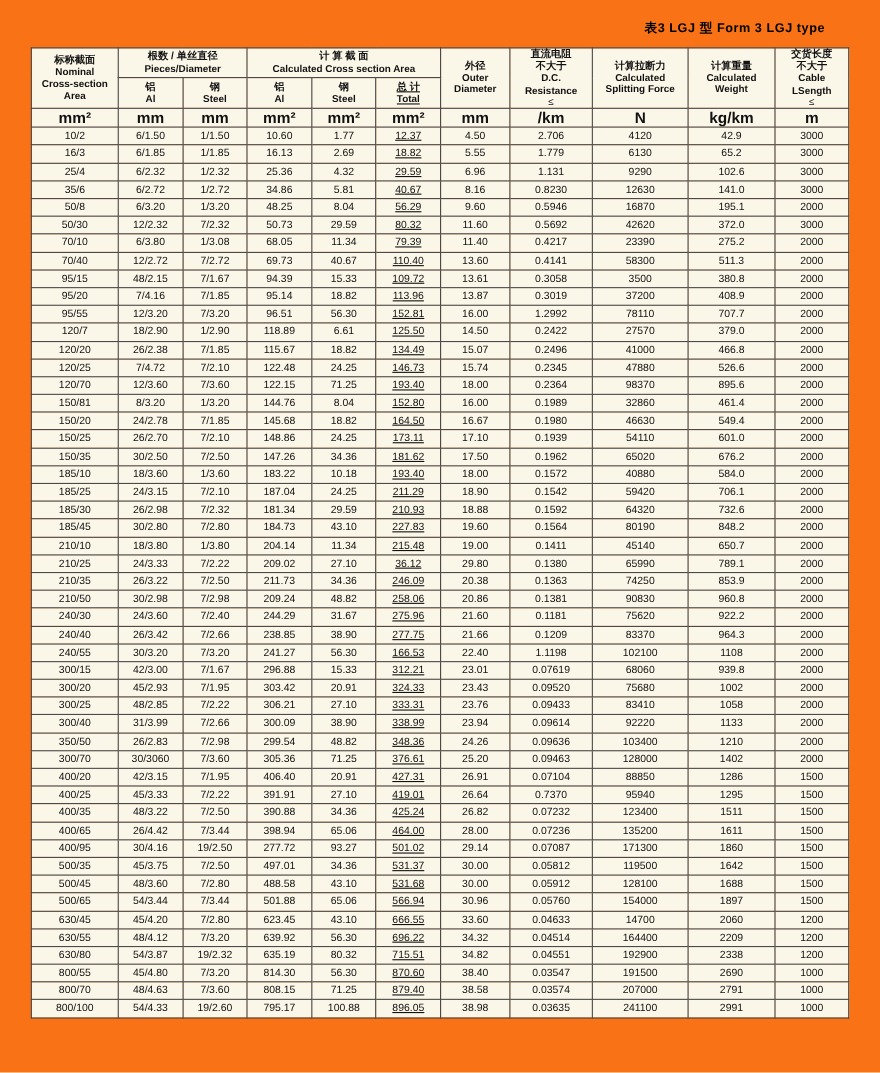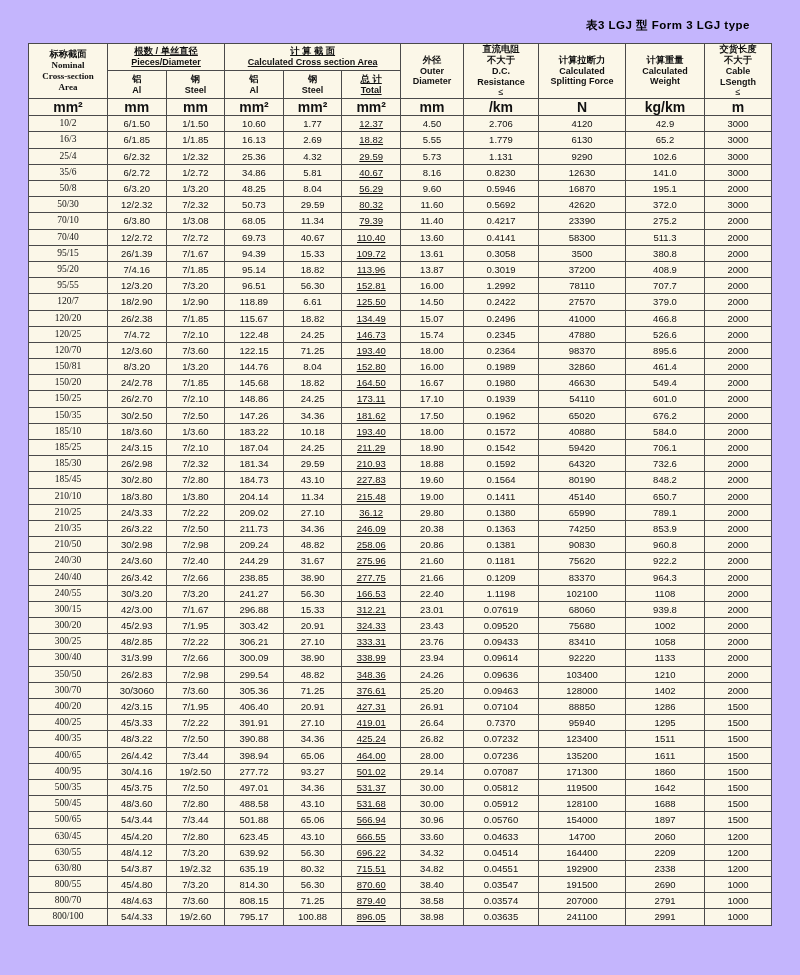--- a/index.html
+++ b/index.html
@@ -12,21 +12,21 @@
     height: 975px;
     font-family: "Liberation Sans", sans-serif;
     color: #111;
     position: relative;
   }
   .page {
     width: 800px;
     height: 975px;
     box-sizing: border-box;
     padding: 18px 22px 10px 22px;
-    background: #c4b5fd;
+    background: #f97316;
     position: relative;
   }
   .doc-title {
     text-align: right;
     font-size: 11.5px;
     font-weight: bold;
     letter-spacing: 0.5px;
     margin: 0 28px 10px 0;
     color: #000;
   }
@@ -64,32 +64,32 @@
   }
   thead th.unit {
     font-weight: bold;
     font-size: 14px;
     height: 14px;
   }
   tbody td {
     height: 15.2px;
     font-size: 9.4px;
   }
-  .c-nom { width: 78px; font-family: Liberation Serif, serif; }
+  .c-nom { width: 78px; }
   .c-al  { width: 52px; }
   .c-st  { width: 52px; }
   .c-cal-al { width: 58px; }
   .c-cal-st { width: 52px; }
   .c-cal-tot { width: 58px; text-decoration: underline; }
   .c-od { width: 62px; }
   .c-dc { width: 74px; }
   .c-force { width: 86px; }
   .c-weight { width: 78px; }
   .c-len { width: 66px; margin-left: 15px; }
-  .hdr-group { font-weight: bold; text-decoration: underline; }
+  .hdr-group { font-weight: bold; }
   .leq { font-size: 9px; display:block; }
 </style>
 </head>
 <body>
 
 <div class="page">
 
   <div class="doc-title">表3 LGJ 型   Form  3  LGJ  type</div>
 
   <table class="spec">
@@ -202,21 +202,21 @@
           <td class="c-weight">65.2</td>
           <td class="c-len">3000</td>
         </tr>
         <tr>
           <td class="c-nom">25/4</td>
           <td class="c-al">6/2.32</td>
           <td class="c-st">1/2.32</td>
           <td class="c-cal-al">25.36</td>
           <td class="c-cal-st">4.32</td>
           <td class="c-cal-tot">29.59</td>
-          <td class="c-od">5.73</td>
+          <td class="c-od">6.96</td>
           <td class="c-dc">1.131</td>
           <td class="c-force">9290</td>
           <td class="c-weight">102.6</td>
           <td class="c-len">3000</td>
         </tr>
         <tr>
           <td class="c-nom">35/6</td>
           <td class="c-al">6/2.72</td>
           <td class="c-st">1/2.72</td>
           <td class="c-cal-al">34.86</td>
@@ -275,21 +275,21 @@
           <td class="c-cal-st">40.67</td>
           <td class="c-cal-tot">110.40</td>
           <td class="c-od">13.60</td>
           <td class="c-dc">0.4141</td>
           <td class="c-force">58300</td>
           <td class="c-weight">511.3</td>
           <td class="c-len">2000</td>
         </tr>
         <tr>
           <td class="c-nom">95/15</td>
-          <td class="c-al">26/1.39</td>
+          <td class="c-al">48/2.15</td>
           <td class="c-st">7/1.67</td>
           <td class="c-cal-al">94.39</td>
           <td class="c-cal-st">15.33</td>
           <td class="c-cal-tot">109.72</td>
           <td class="c-od">13.61</td>
           <td class="c-dc">0.3058</td>
           <td class="c-force">3500</td>
           <td class="c-weight">380.8</td>
           <td class="c-len">2000</td>
         </tr>

